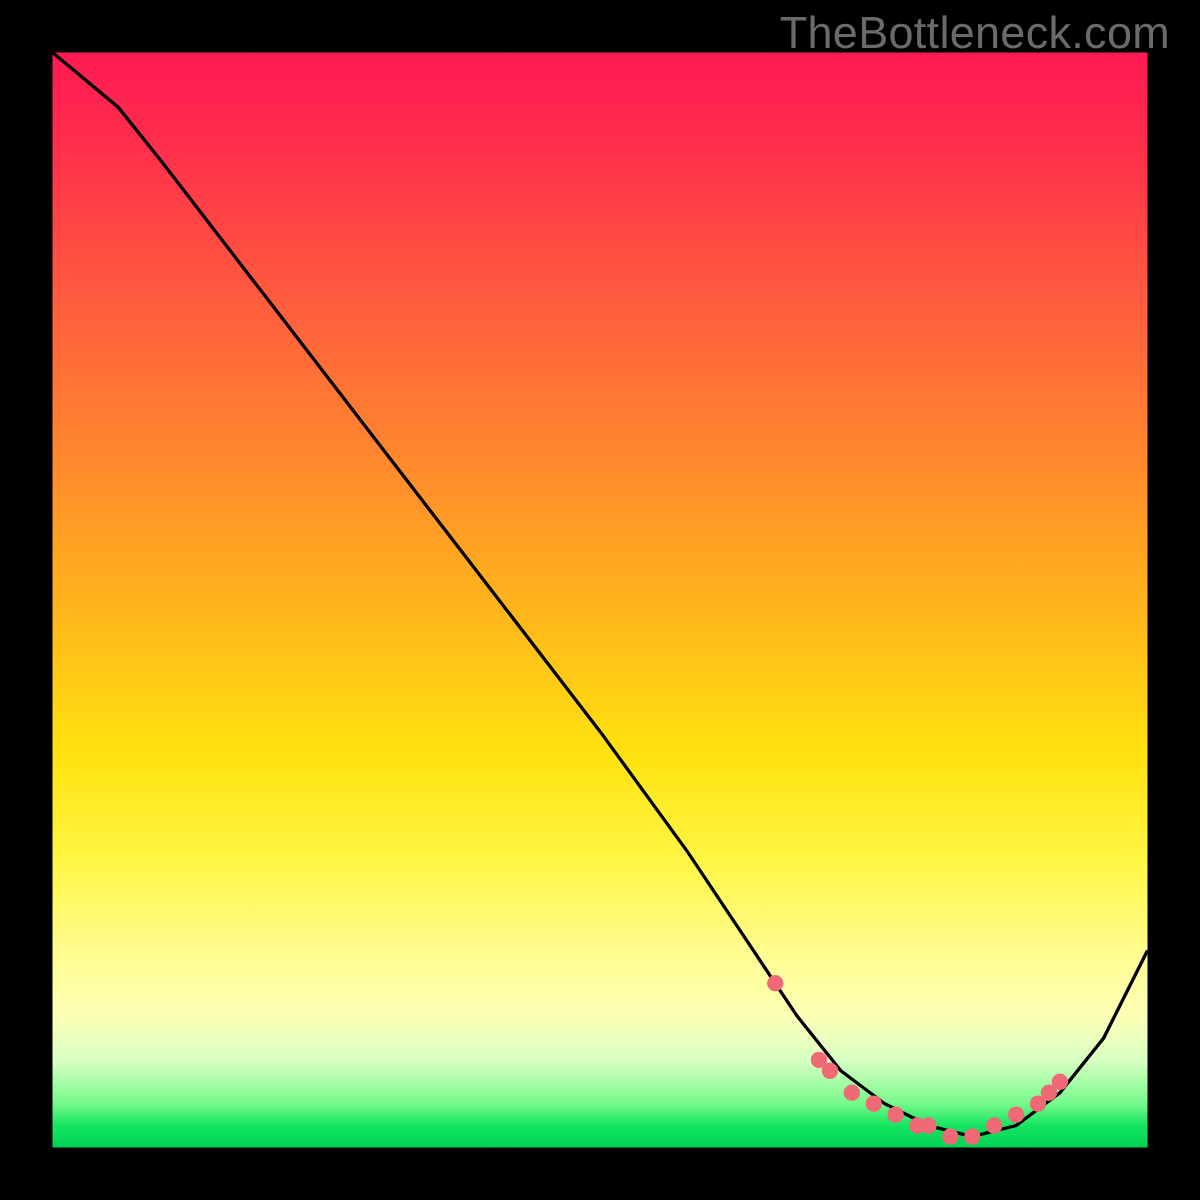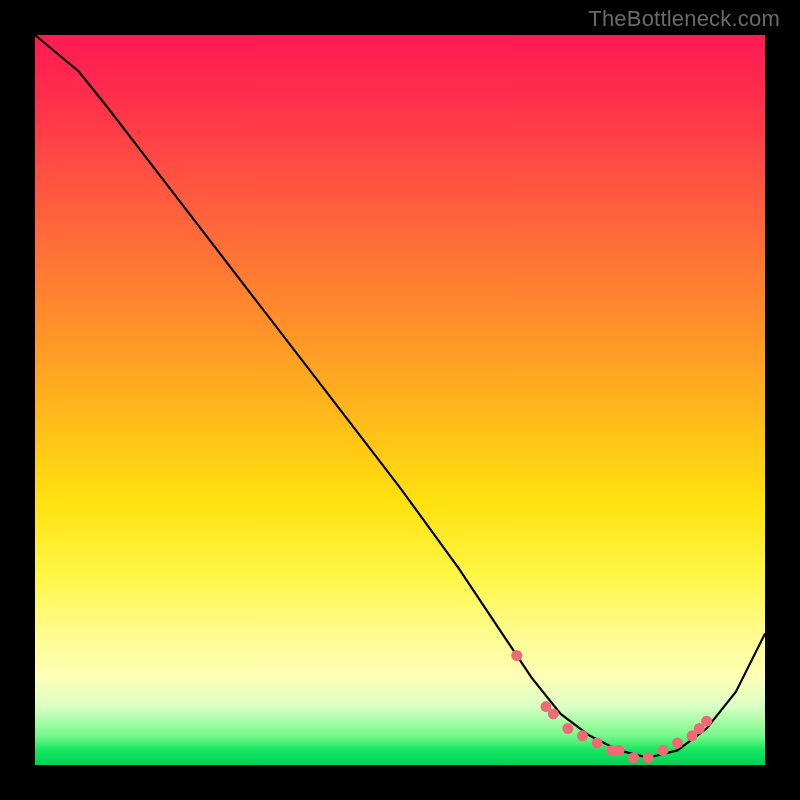--- a/index.html
+++ b/index.html
@@ -39,21 +39,21 @@
       #76f98a 96%,
       #15e560 98%,
       #00d257 100%
     );
   }
   .watermark {
     position: absolute;
     top: 6px;
     right: 20px;
     color: #6a6a6a;
-    font-size: 22px;
+    font-size: 30px;
     font-weight: 500;
     letter-spacing: 0.2px;
     user-select: none;
   }
   svg.curve {
     position: absolute;
     left: 0;
     top: 0;
     width: 730px;
     height: 730px;

